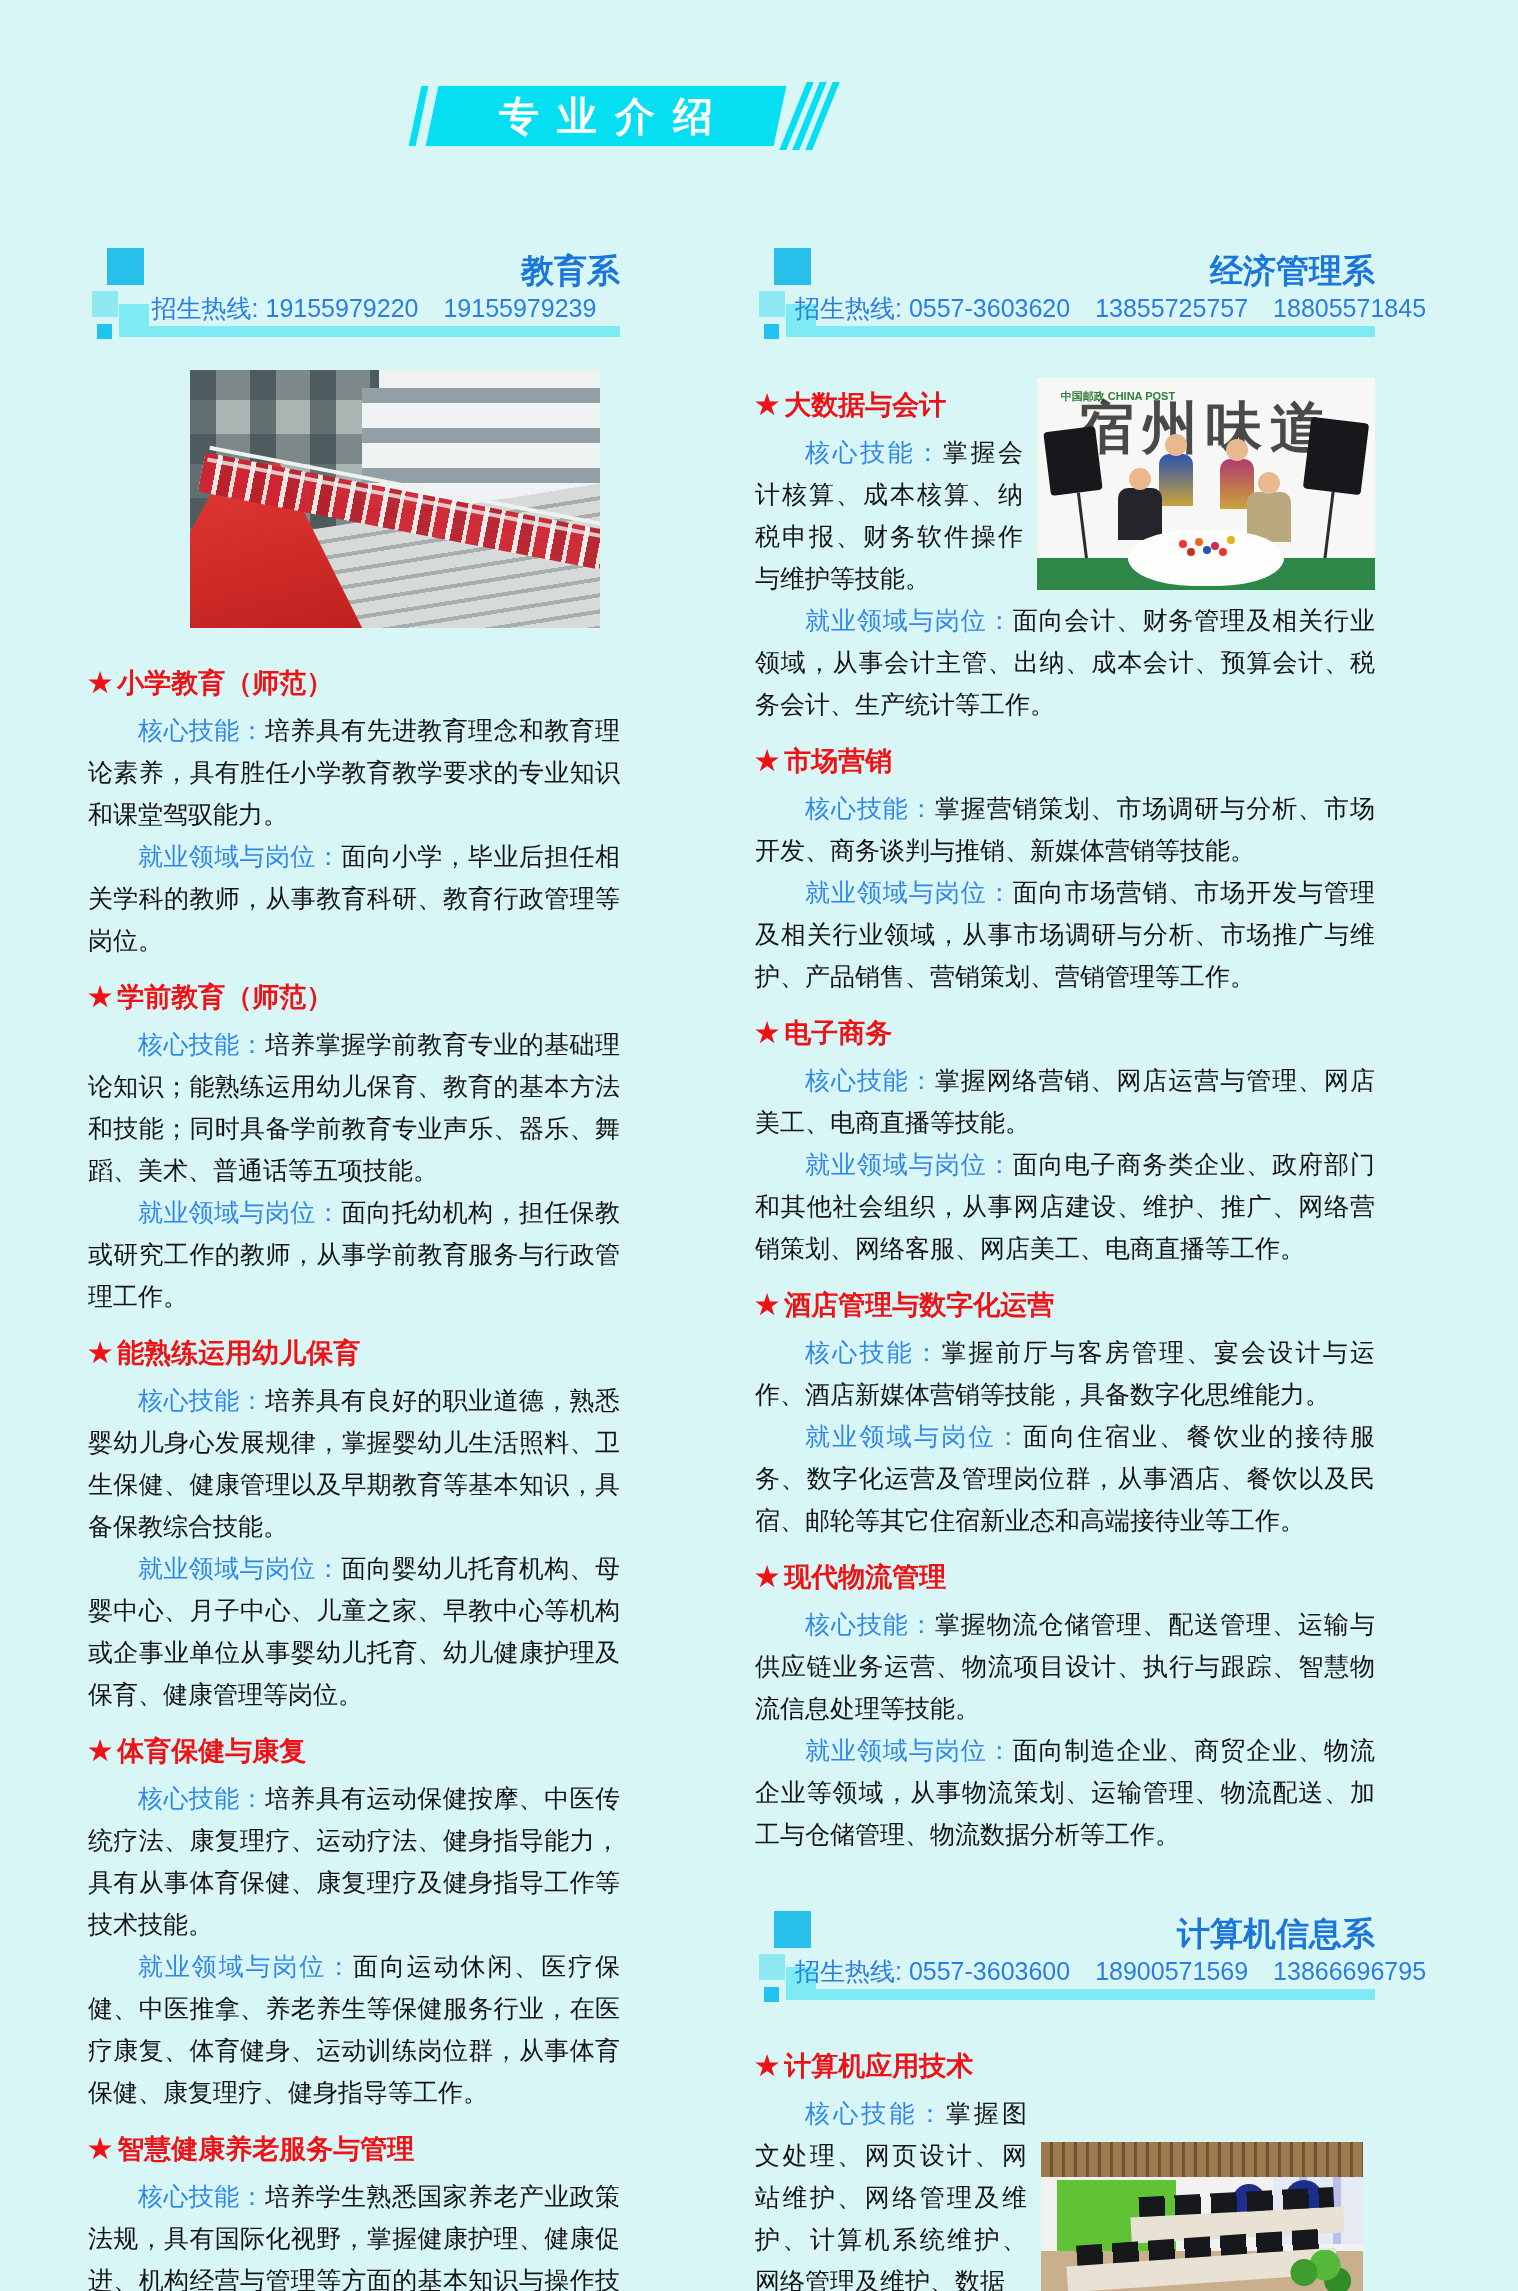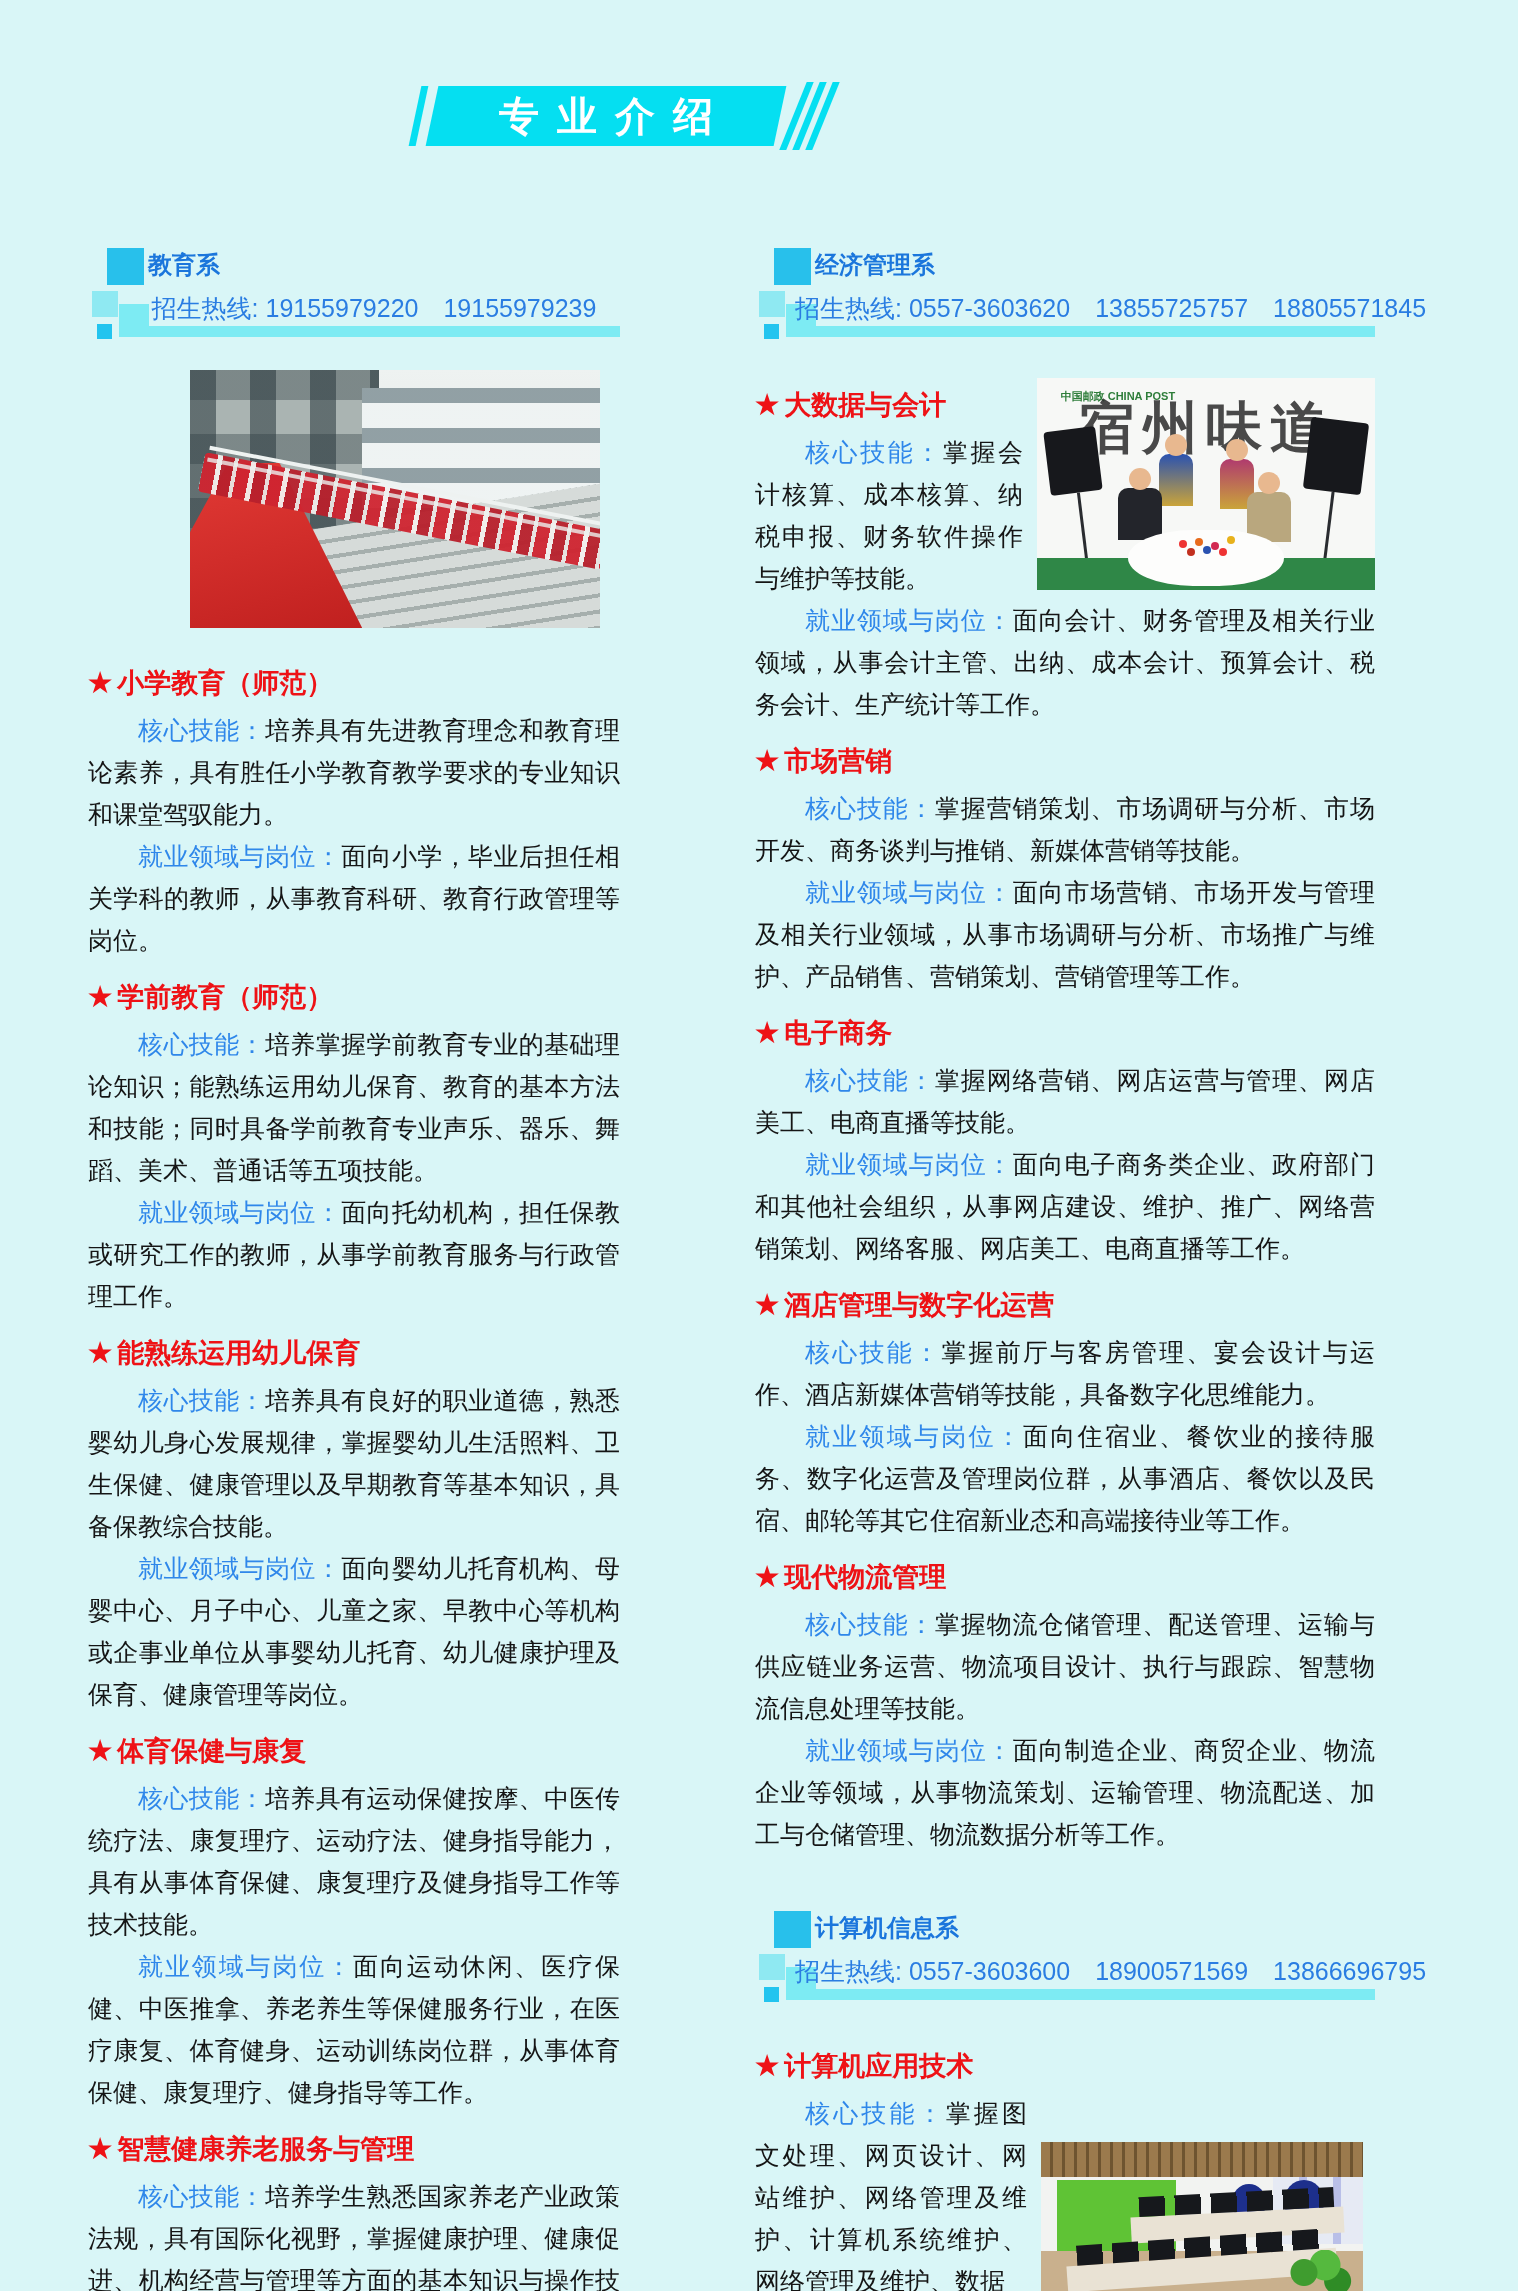--- a/index.html
+++ b/index.html
@@ -25,22 +25,22 @@
 
   
   .dept{position:relative;height:96px;margin-bottom:2px;}
   .dept-2{margin-top:56px;}
   .sq{position:absolute;}
   .sq-a{left:19px;top:0;width:37px;height:37px;background:#28c0eb;}
   .sq-b{left:4px;top:43px;width:26px;height:26px;background:#8fe9f2;}
   .sq-c{left:31px;top:56px;width:30px;height:30px;background:#7debf3;}
   .sq-d{left:9px;top:76px;width:15px;height:15px;background:#22c4ef;}
   .dept-bar{position:absolute;left:31px;right:0;top:78px;height:11px;background:#7debf3;}
-  .dept-name{position:absolute;top:1px;left:60px;right:0;text-align:left;
-             font-size:24px;font-weight:bold;color:#1b76dc;}
+  .dept-name{position:absolute;top:1px;left:60px;right:0;text-align:right;
+             font-size:33px;font-weight:bold;color:#1b76dc;}
   .dept-hotline{position:absolute;top:44px;left:40px;right:0;text-align:center;
                 font-size:25px;color:#2a7de2;font-weight:500;white-space:nowrap;}
 
   
   .major{display:flow-root;margin-bottom:7px;}
   .first-right{margin-top:32px;}
   .mt{margin:6px 0 3px;font-size:27px;line-height:46px;color:#ee1216;font-weight:600;}
   .star{margin-right:5px;}
   .bp{margin:0;font-size:25px;line-height:42px;color:#151515;text-indent:2em;
       text-align:justify;}

